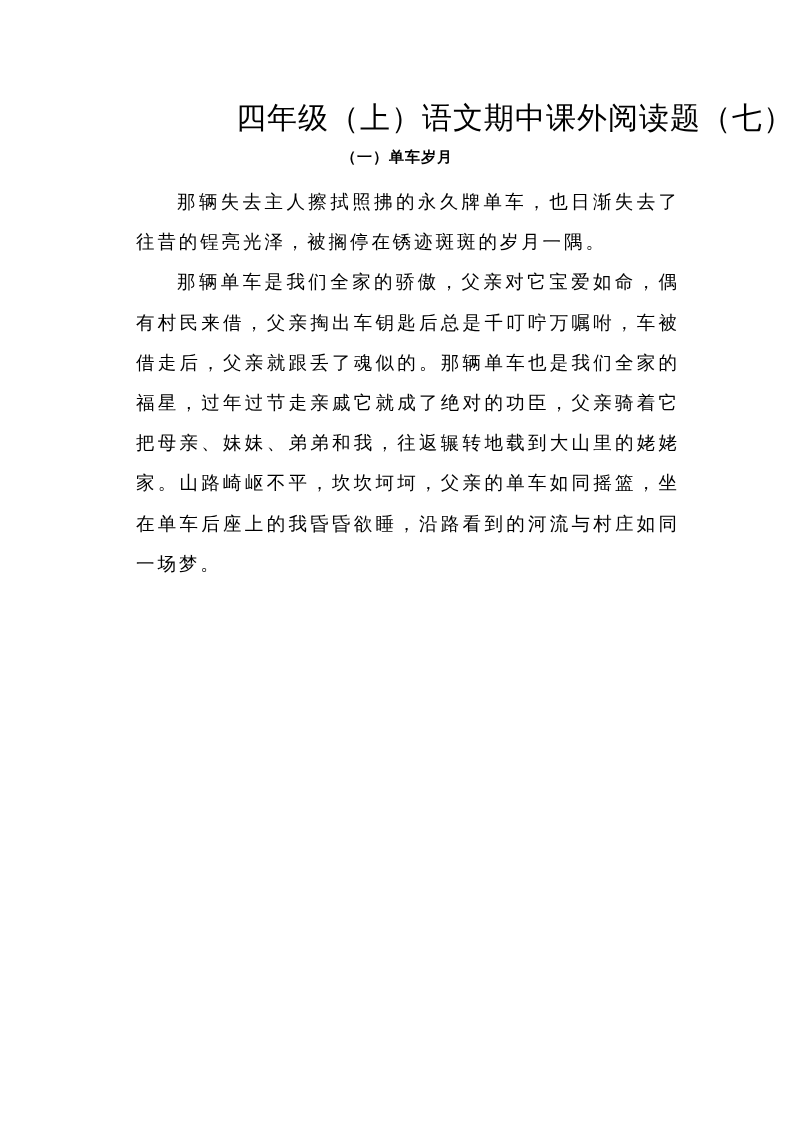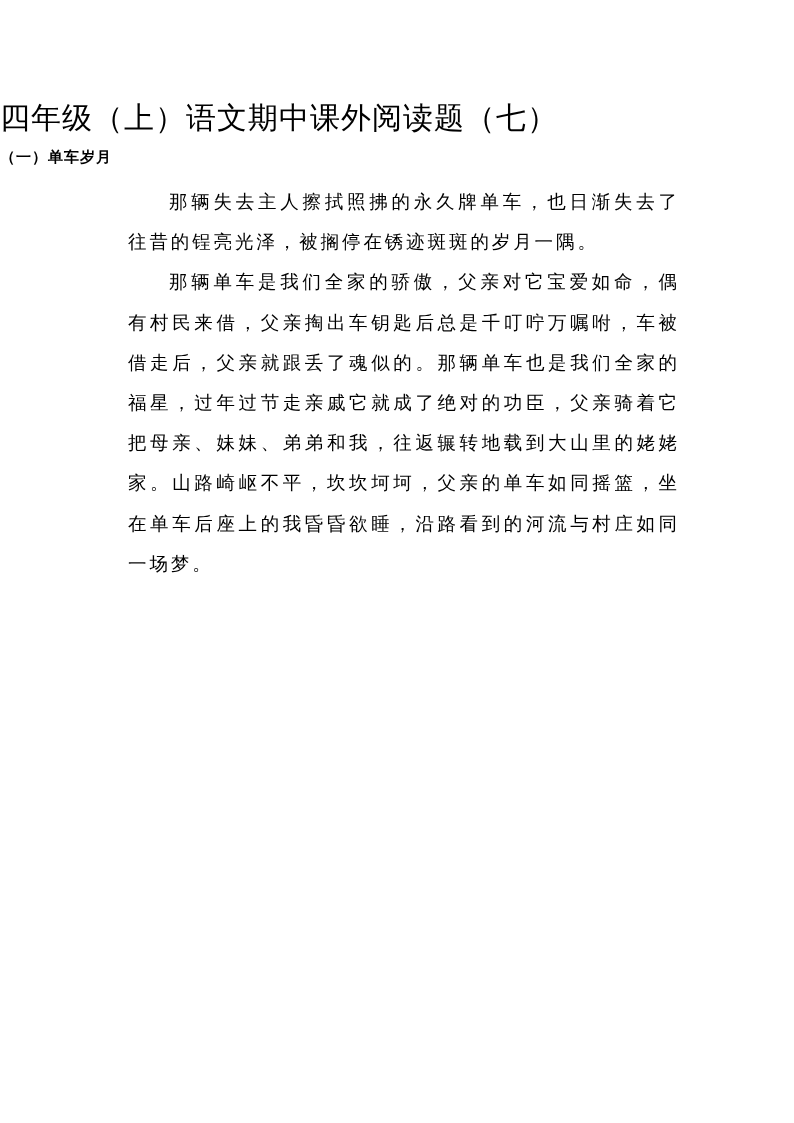--- a/index.html
+++ b/index.html
@@ -21,47 +21,47 @@
       top: 0;
       width: 794px;
       height: 1123px;
       background: #ffffff;
     }
     .title {
       position: absolute;
       top: 98px;
       left: 0;
       width: 794px;
-      text-align: left;
+      text-align: right;
       font-family: "DejaVu Serif", "Liberation Serif", serif;
       font-size: 30px;
       line-height: 40px;
       font-weight: normal;
       letter-spacing: 1px;
       margin: 0;
     }
     .subtitle {
       position: absolute;
       top: 147px;
       left: 0;
       width: 794px;
-      text-align: left;
+      text-align: center;
       font-size: 15px;
       line-height: 20px;
       margin: 0;
       letter-spacing: 1px;
     }
     .body {
       position: absolute;
       top: 182px;
       left: 120px;
       width: 560px;
     }
     .para {
-      margin: 0 0 0 8px;
+      margin: 0 0 0 16px;
       font-size: 18.5px;
       line-height: 40.2px;
       letter-spacing: 2.9px;
       text-indent: 41px;
       text-align: justify;
       text-justify: inter-character;
       word-break: break-all;
     }
   </style>
 </head>

